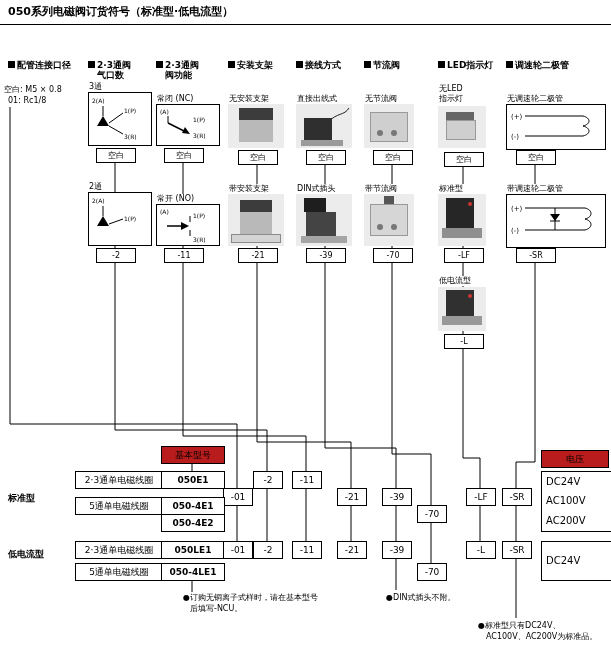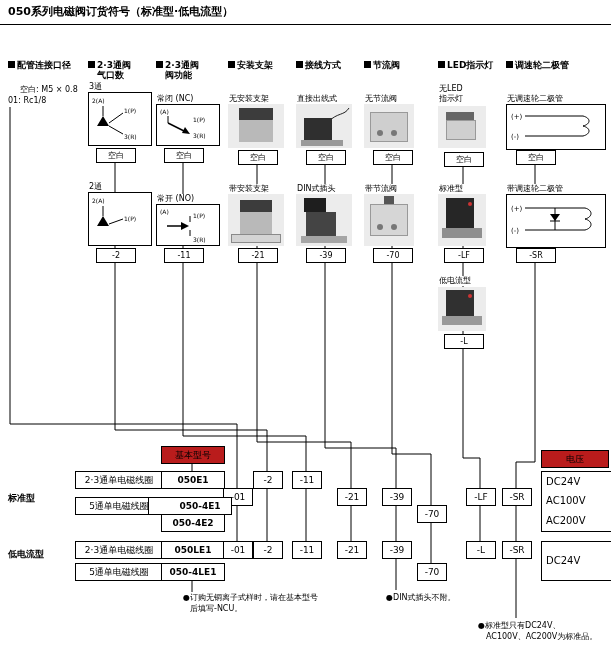--- a/index.html
+++ b/index.html
@@ -49,21 +49,21 @@
     <polyline points="516,557 516,618" fill="none" stroke="#000"></polyline>
   </svg>
 
   <div class="abs title" style="left:8px;top:4px;">050系列电磁阀订货符号（标准型·低电流型）</div>
   <div class="abs hline" style="left:0;top:24px;width:611px;"></div>
 
   <div class="abs hdr" style="left:8px;top:60px;">
     <span class="sq"></span>
     <span>配管连接口径</span>
   </div>
-  <div class="abs txt8" style="left:20px;top:84px;">空白: M5 × 0.8</div>
+  <div class="abs txt8" style="left:4px;top:84px;">空白: M5 × 0.8</div>
   <div class="abs txt8" style="left:8px;top:95px;">01:  Rc1/8</div>
 
   <div class="abs hdr" style="left:88px;top:60px;">
     <span class="sq"></span>
     <span>
       <span>2·3通阀</span><br>
       <span>气口数</span>
     </span>
   </div>
   <div class="abs optlabel" style="left:88px;top:82px;">3通</div>
@@ -249,21 +249,21 @@
   <div class="abs tcell" style="left:75px;top:471px;width:86px;">2·3通单电磁线圈</div>
   <div class="abs tcell model" style="left:161px;top:471px;width:62px;">050E1</div>
   <div class="abs tcell" style="left:253px;top:471px;width:28px;">-2</div>
   <div class="abs tcell" style="left:292px;top:471px;width:28px;">-11</div>
   <div class="abs tcell" style="left:223px;top:488px;width:28px;">-01</div>
   <div class="abs tcell" style="left:337px;top:488px;width:28px;">-21</div>
   <div class="abs tcell" style="left:382px;top:488px;width:28px;">-39</div>
   <div class="abs tcell" style="left:466px;top:488px;width:28px;">-LF</div>
   <div class="abs tcell" style="left:502px;top:488px;width:28px;">-SR</div>
   <div class="abs tcell" style="left:75px;top:497px;width:86px;">5通单电磁线圈</div>
-  <div class="abs tcell model" style="left:148px;top:497px;width:62px;padding-left:20px;">050-4E1</div>
+  <div class="abs tcell model" style="left:161px;top:497px;width:62px;">050-4E1</div>
   <div class="abs tcell" style="left:417px;top:505px;width:28px;">-70</div>
   <div class="abs tcell model" style="left:161px;top:514px;width:62px;text-align:center;">050-4E2</div>
   <div class="abs vbox" style="left:541px;top:471px;width:66px;height:59px;">
     <span class="vtext">DC24V</span>
     <span class="vtext">AC100V</span>
     <span class="vtext">AC200V</span>
   </div>
 
   <div class="abs grouplabel" style="left:8px;top:548px;">低电流型</div>
 

